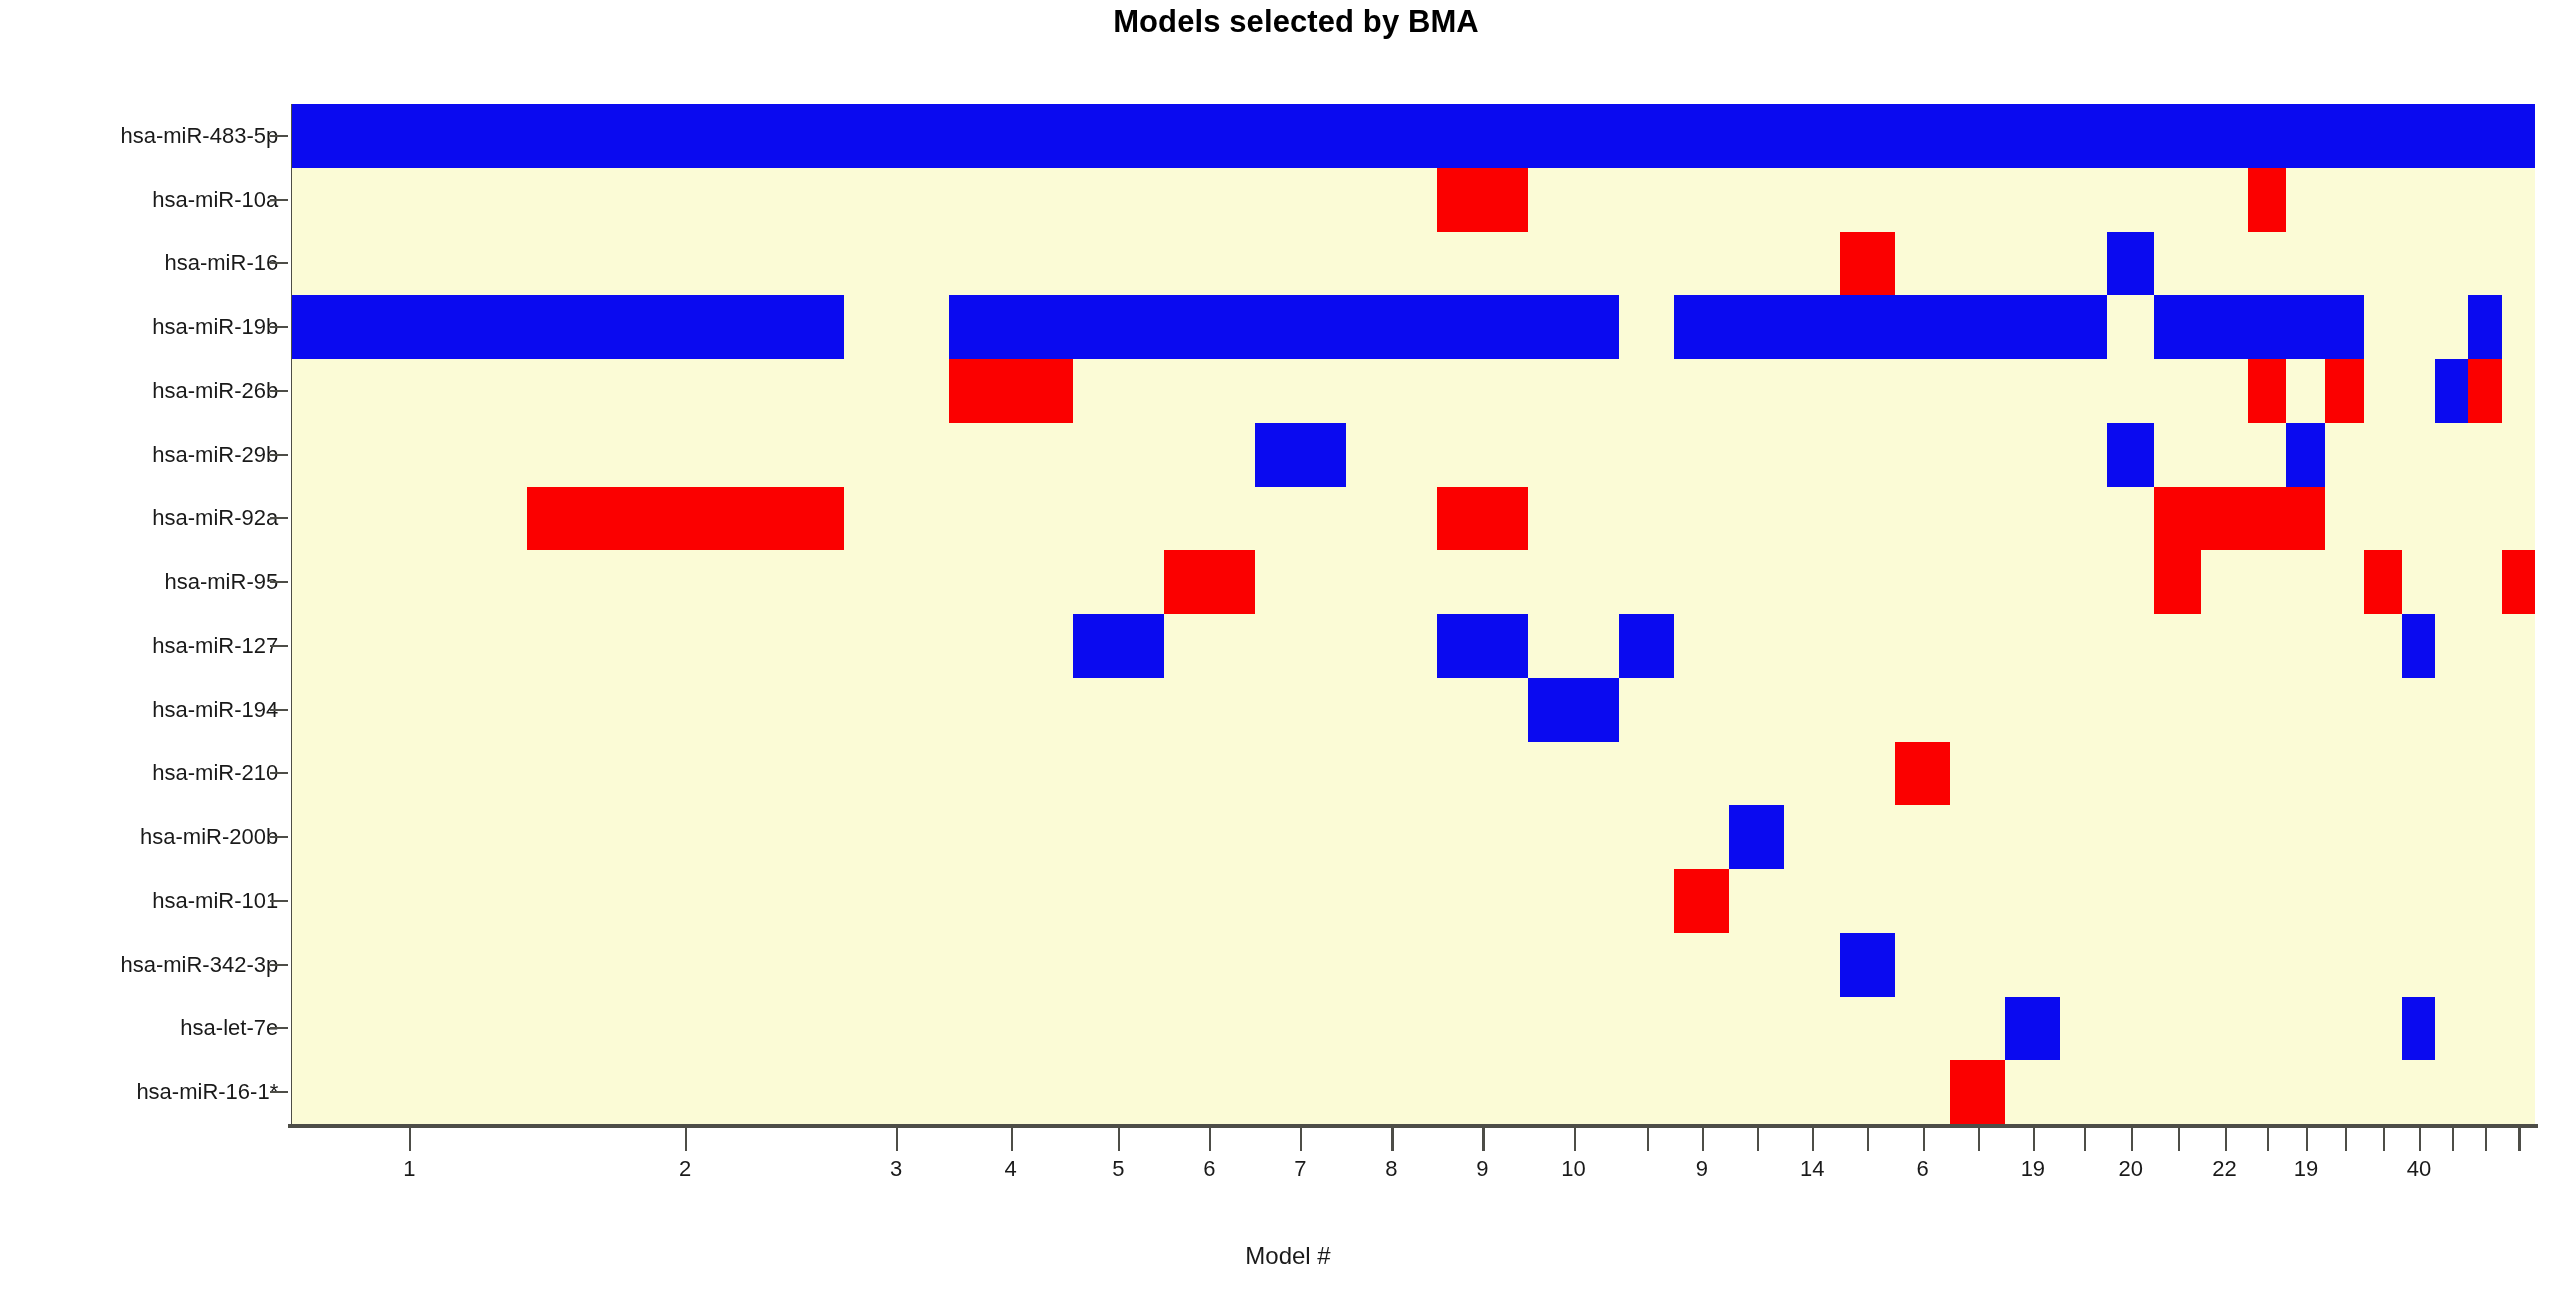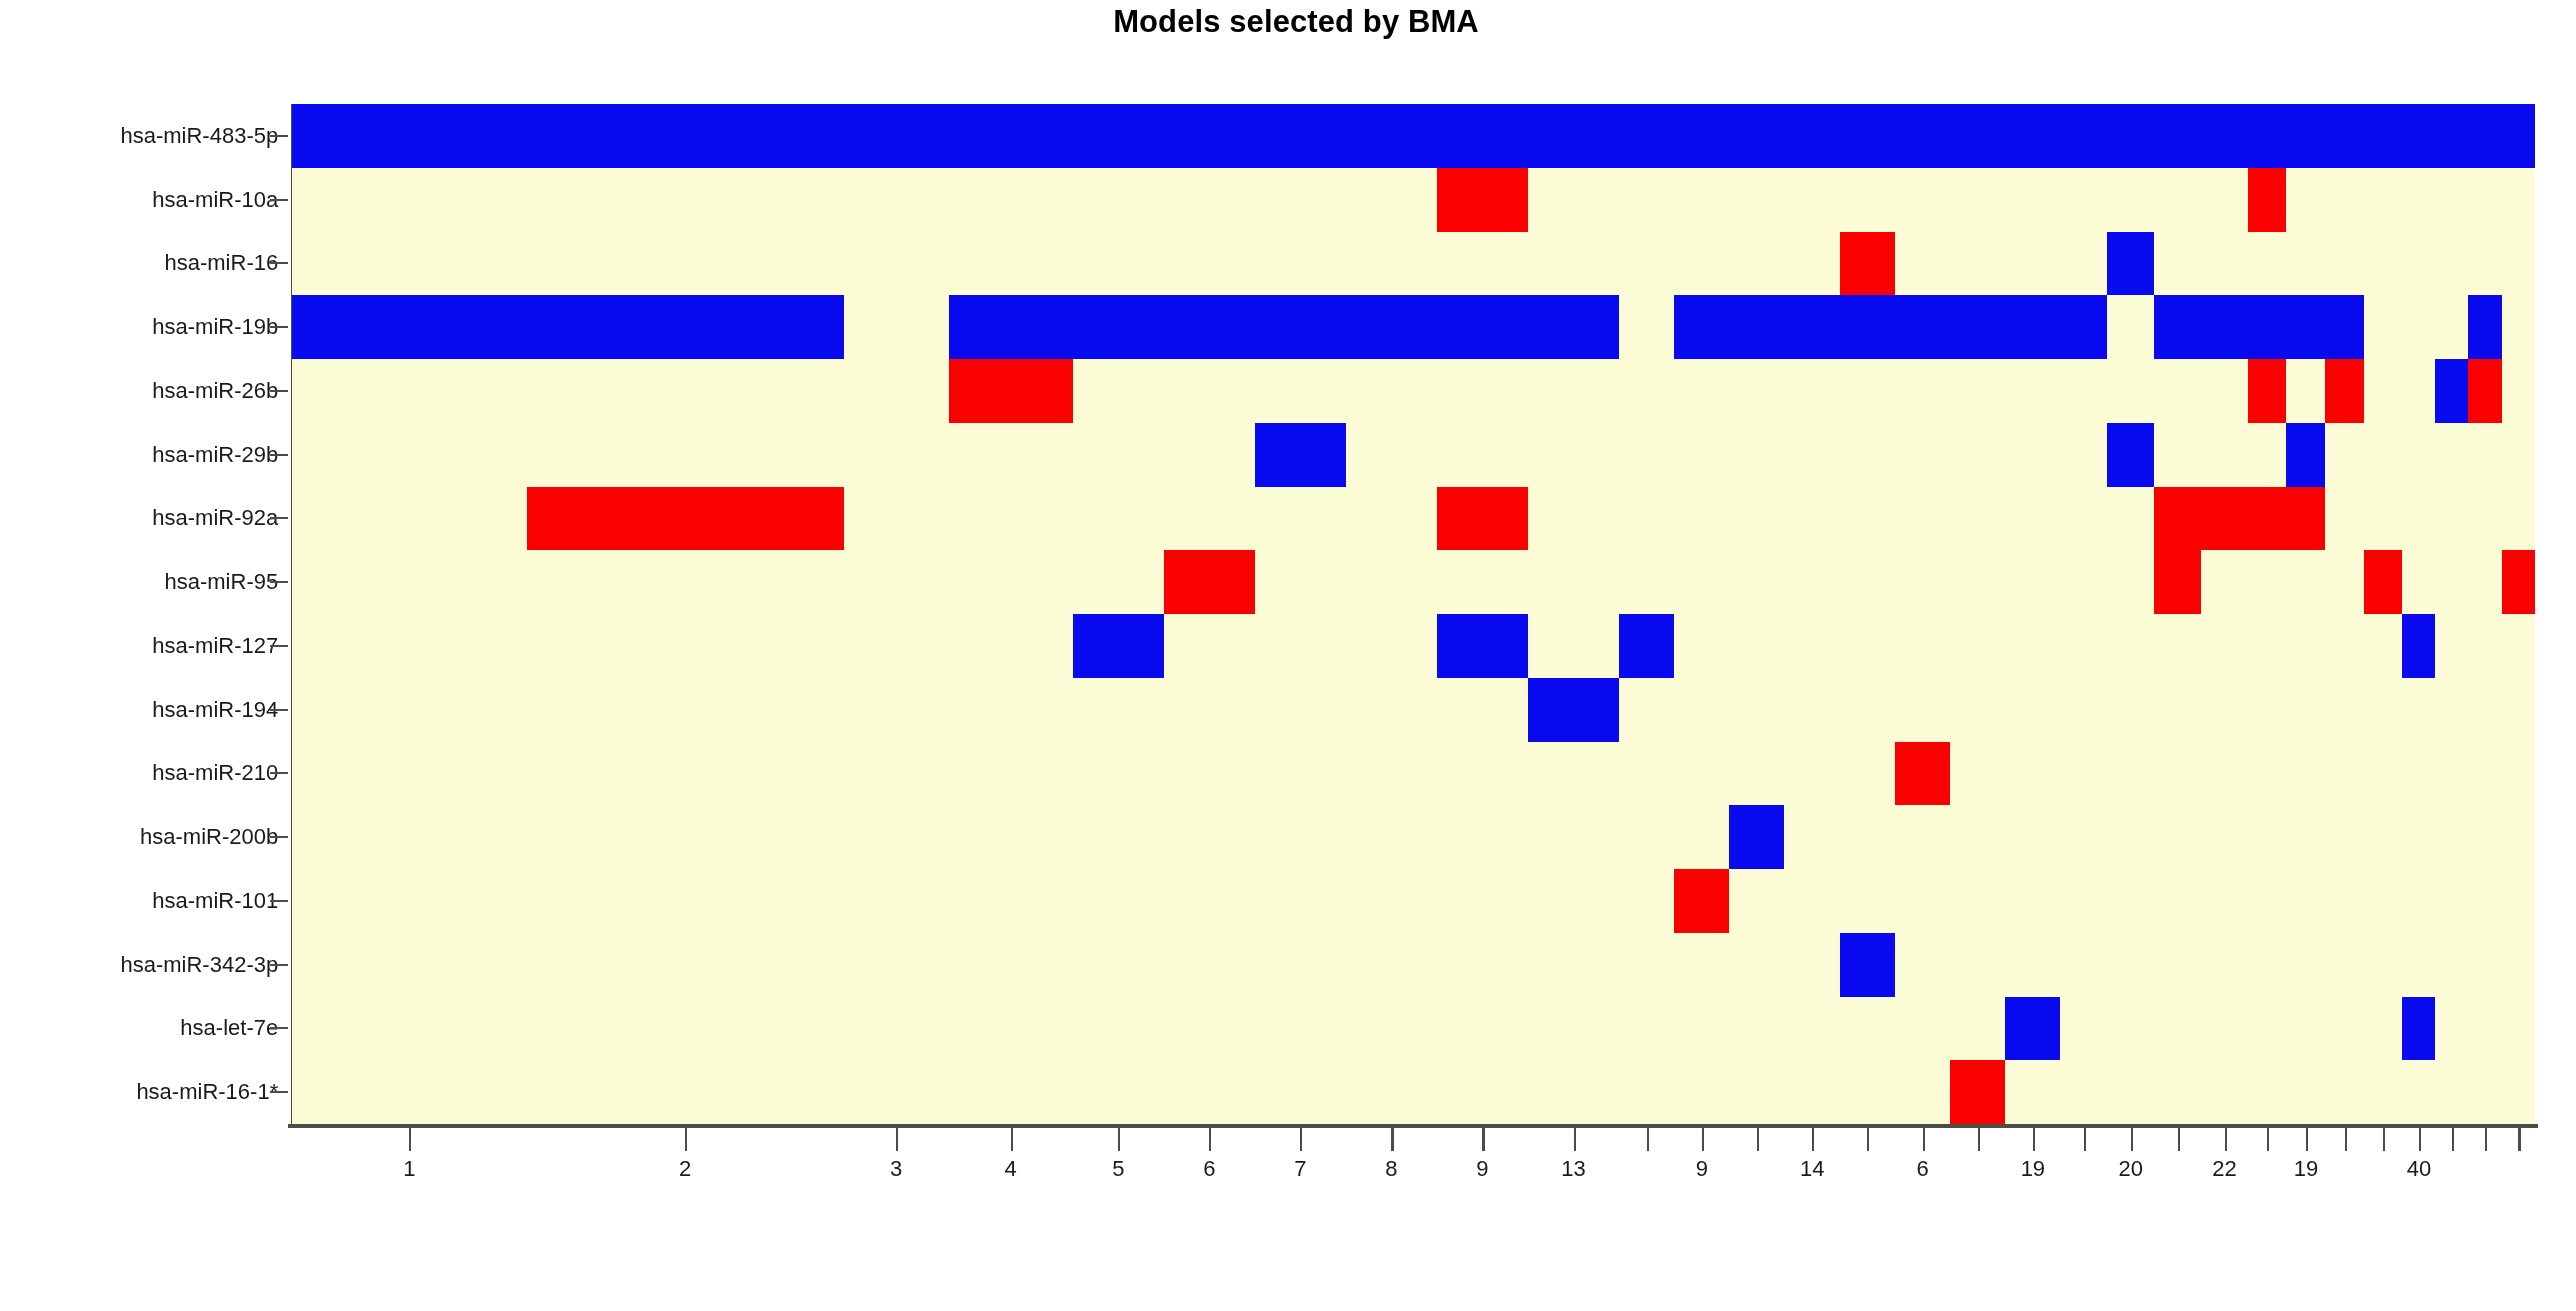--- a/index.html
+++ b/index.html
@@ -728,26 +728,27 @@
   <div id="xlabels">
       <div class="xlabel" style="left: 5.22755%;">1</div>
       <div class="xlabel" style="left: 17.5277%;">2</div>
       <div class="xlabel" style="left: 26.9373%;">3</div>
       <div class="xlabel" style="left: 32.0418%;">4</div>
       <div class="xlabel" style="left: 36.8389%;">5</div>
       <div class="xlabel" style="left: 40.8979%;">6</div>
       <div class="xlabel" style="left: 44.9569%;">7</div>
       <div class="xlabel" style="left: 49.016%;">8</div>
       <div class="xlabel" style="left: 53.075%;">9</div>
-      <div class="xlabel" style="left: 57.1341%;">13</div>
+      <div class="xlabel" style="left: 57.1341%;">10</div>
       <div class="xlabel" style="left: 62.8536%;">9</div>
       <div class="xlabel" style="left: 67.7737%;">14</div>
       <div class="xlabel" style="left: 72.6937%;">6</div>
       <div class="xlabel" style="left: 77.6138%;">19</div>
       <div class="xlabel" style="left: 81.9803%;">20</div>
       <div class="xlabel" style="left: 86.1624%;">22</div>
       <div class="xlabel" style="left: 89.7909%;">19</div>
       <div class="xlabel" style="left: 94.8339%;">40</div>
     </div>
 
+  <div id="xaxis-title">Model #</div>
 
 </div>
 
 
 </body></html>

